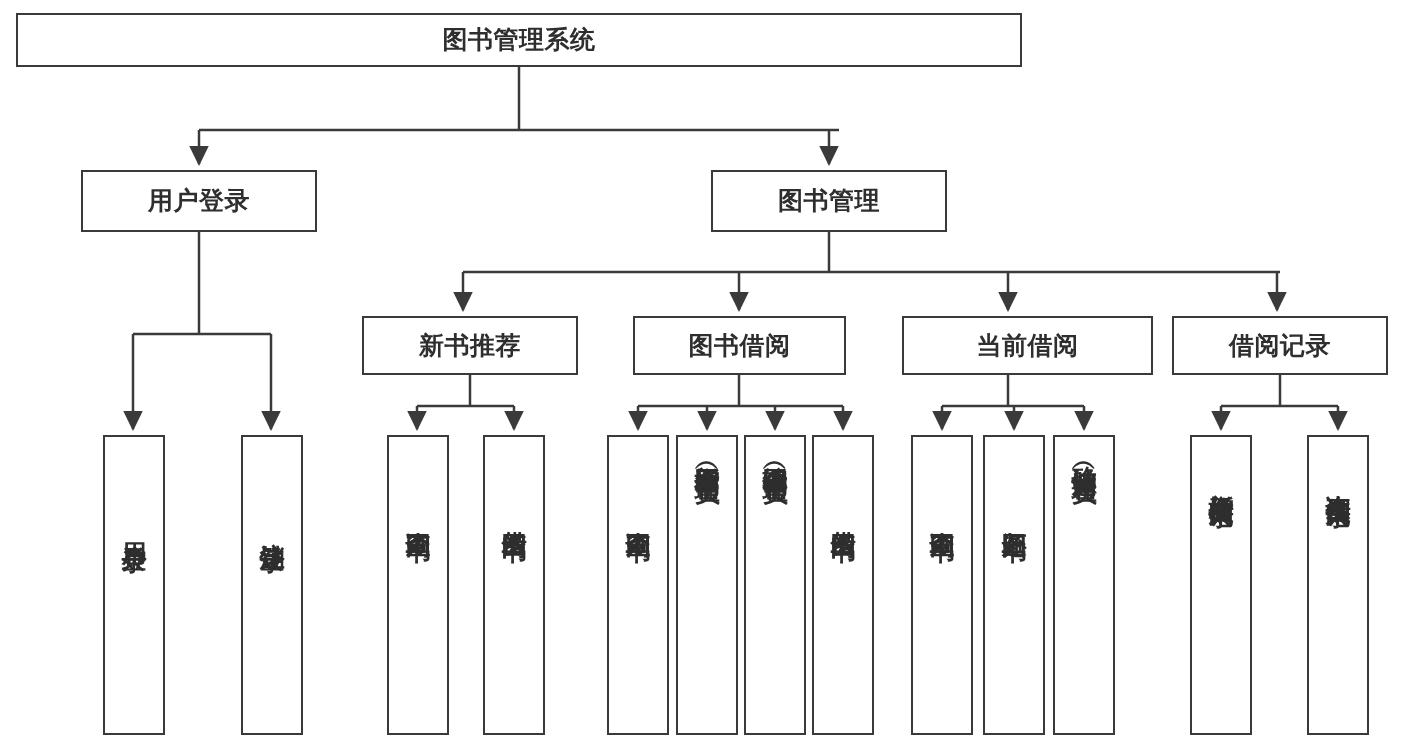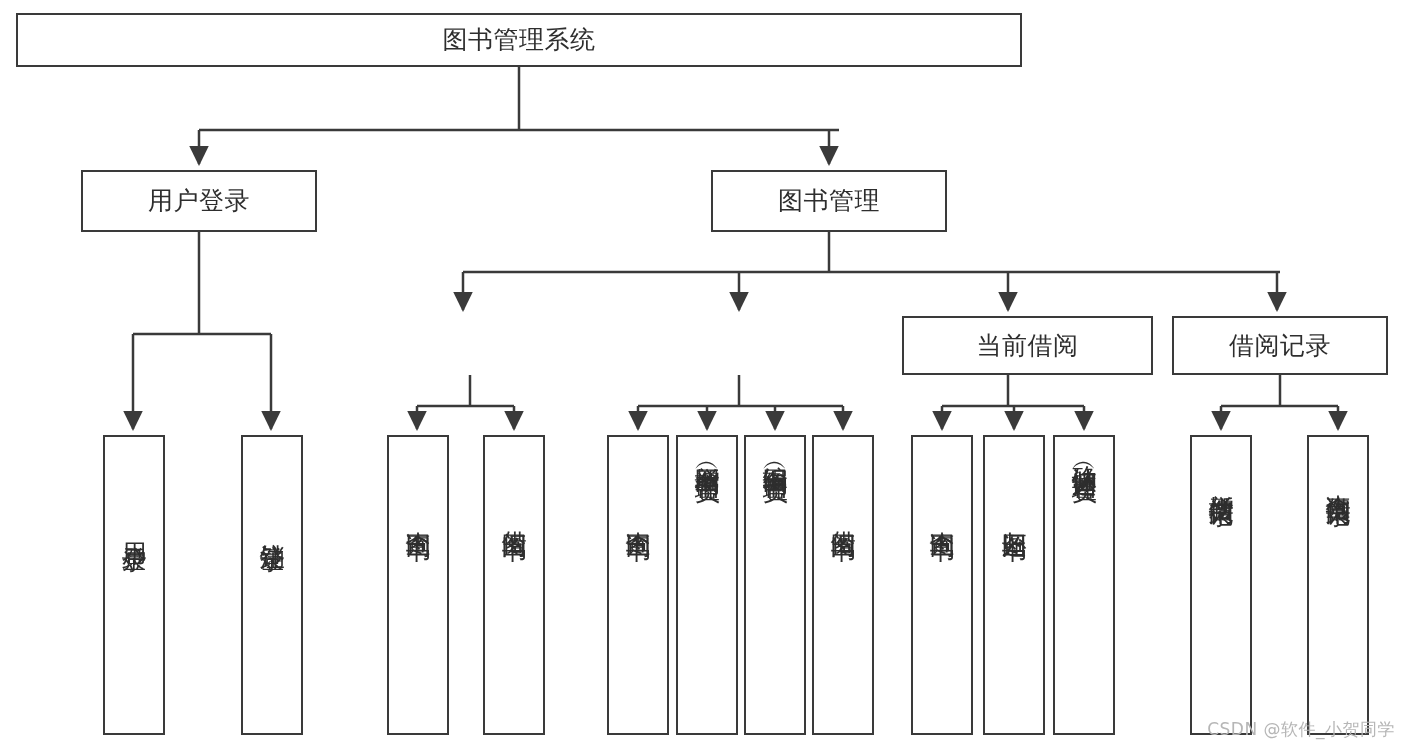--- a/index.html
+++ b/index.html
@@ -10,20 +10,21 @@
   }
   body {
     font-family: "DejaVu Sans", "Liberation Sans", sans-serif;
   }
   #diagram-root {
     position: relative;
     width: 1405px;
     height: 747px;
     background: #ffffff;
     overflow: hidden;
+    font-weight: bold;
   }
   #diagram-svg {
     position: absolute;
     left: 0;
     top: 0;
     width: 1405px;
     height: 747px;
   }
   .node {
     position: absolute;
@@ -142,20 +143,26 @@
     <span class="node-label">图书管理系统</span>
   </div>
 
   <div class="node horizontal" style="left:81px; top:170px; width:236px; height:62px;">
     <span class="node-label">用户登录</span>
   </div>
   <div class="node horizontal" style="left:711px; top:170px; width:236px; height:62px;align-items:center;">
     <span class="node-label">图书管理</span>
   </div>
 
+  <div class="node horizontal" style="left:362px; top:316px; width:216px; height:59px;">
+    <span class="node-label">新书推荐</span>
+  </div>
+  <div class="node horizontal" style="left:633px; top:316px; width:213px; height:59px;">
+    <span class="node-label">图书借阅</span>
+  </div>
   <div class="node horizontal" style="left:902px; top:316px; width:251px; height:59px;">
     <span class="node-label">当前借阅</span>
   </div>
   <div class="node horizontal" style="left:1172px; top:316px; width:216px; height:59px;">
     <span class="node-label">借阅记录</span>
   </div>
 
   <div class="node vertical" style="left:103px; top:435px; width:62px; height:300px; padding-top:86px;">
     <span class="node-label">用户登录</span>
   </div>
@@ -193,14 +200,13 @@
     <span class="node-label">确认归还（管理员）</span>
   </div>
 
   <div class="node vertical" style="left:1190px; top:435px; width:62px; height:300px; padding-top:37px;">
     <span class="node-label">新增借阅记录</span>
   </div>
   <div class="node vertical" style="left:1307px; top:435px; width:62px; height:300px; padding-top:37px;">
     <span class="node-label">查询借阅记录</span>
   </div>
 
-  <div id="watermark">CSDN @软件_小贺同学</div>
 </div>
 
 </body></html>

